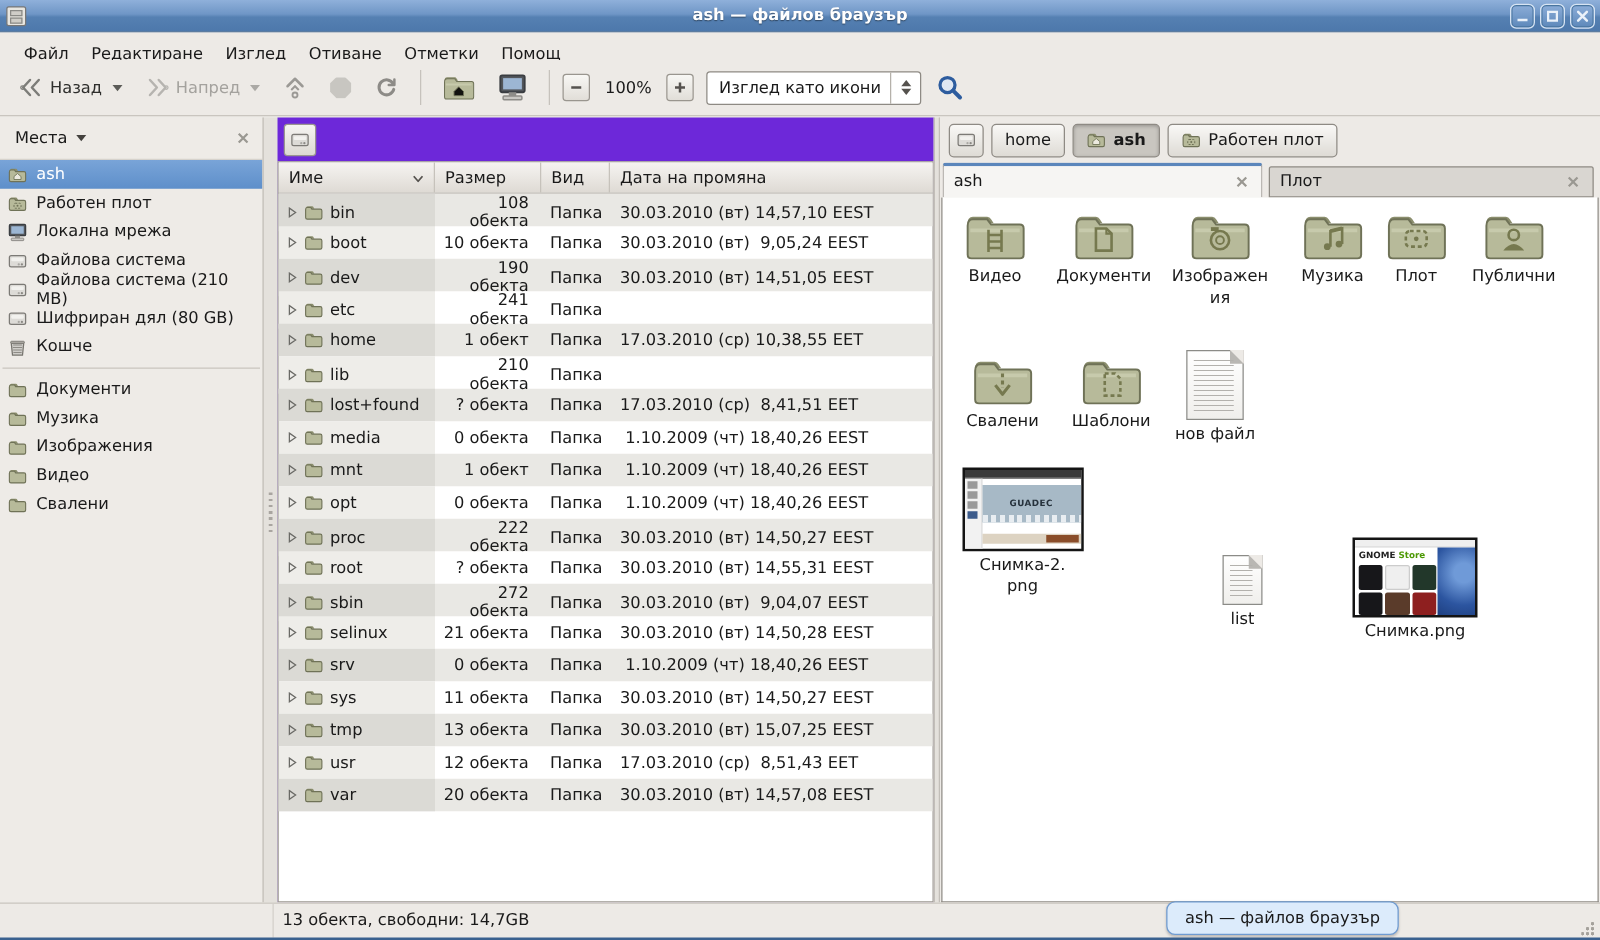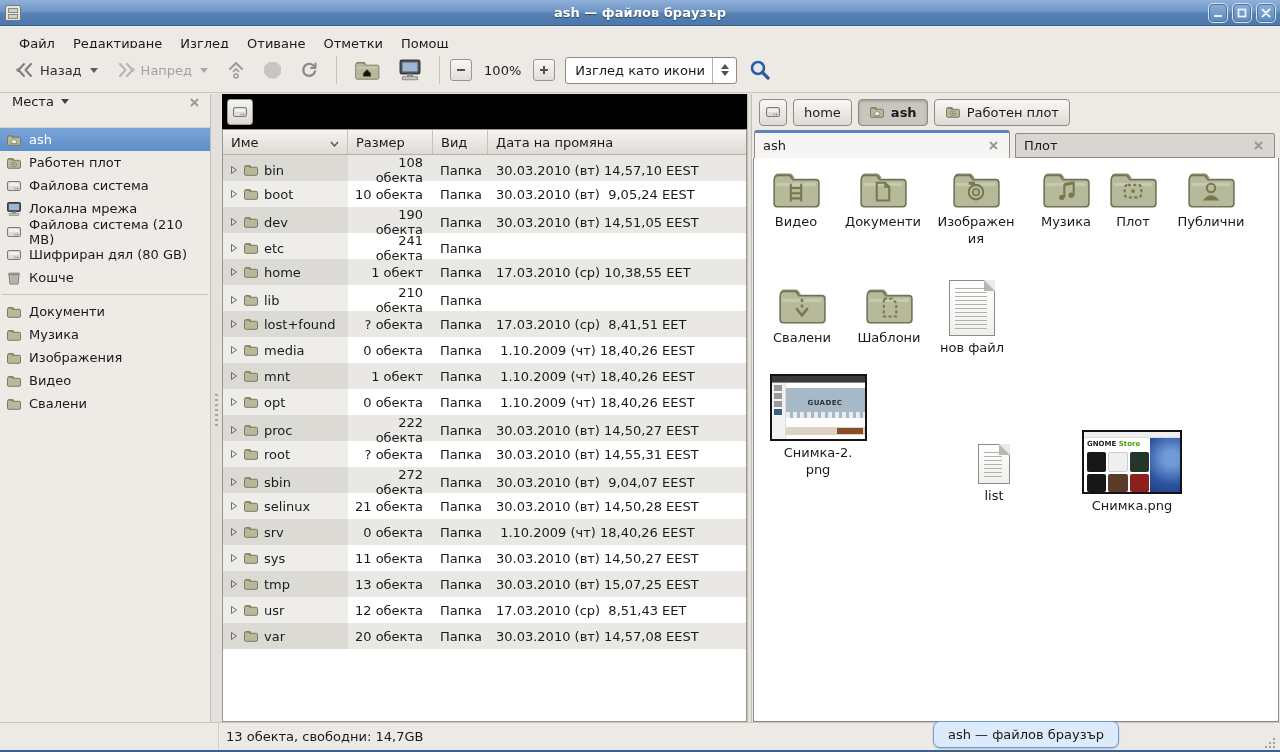--- a/index.html
+++ b/index.html
@@ -38,38 +38,38 @@
   #view-select .vs-step { width:24px; align-self:stretch; border-left:1px solid #b5b1aa; display:flex; flex-direction:column; align-items:center; justify-content:center; gap:2px; }
   .tri-up { width:0; height:0; border-left:4px solid transparent; border-right:4px solid transparent; border-bottom:5px solid #55524e; }
   .tri-dn { width:0; height:0; border-left:4px solid transparent; border-right:4px solid transparent; border-top:5px solid #55524e; }
   .stop-octagon { width:17px; height:17px; background:#c8c6c1; clip-path:polygon(30% 0,70% 0,100% 30%,100% 70%,70% 100%,30% 100%,0 70%,0 30%); }
 
   
   #content { position:absolute; left:0; top:94px; width:1280px; height:628px; }
 
   
   #sidebar { position:absolute; left:0; top:0; width:210px; height:628px; background:#eeebe7; }
-  #sidebar-header { height:33px; display:flex; align-items:flex-start; padding:0 8px 0 12px; }
+  #sidebar-header { height:33px; display:flex; align-items:center; padding:0 8px 0 12px; }
   #sidebar-header .hdr-label { display:flex; align-items:center; gap:4px; flex:1; }
   .close-x { width:16px; height:16px; display:flex; align-items:center; justify-content:center; }
   .side-list { border-top:1px solid #d6d2cc; }
   .side-item { height:23px; display:flex; align-items:center; gap:7px; padding-left:6px; }
   .side-item.selected { background:linear-gradient(#79a4d8,#5e8fca); color:#fff; }
   .side-sep { height:1px; background:#c9c5bf; margin:5px 2px; }
   .micon { width:16px; height:16px; flex:0 0 16px; }
 
   
   .sash { position:absolute; top:0; height:628px; background:#e4e1dc; }
   #sash1 { left:210px; width:12px; border-left:1px solid #c2beb8; }
   #sash1::after { content:""; position:absolute; left:4px; top:300px; width:3px; height:34px;
     background:repeating-linear-gradient(#a9a5a0 0 2px, transparent 2px 5px); }
   #sash2 { left:747px; width:5px; border-left:1px solid #c2beb8; border-right:1px solid #c2beb8; }
 
   
-  #treepane { position:absolute; left:222px; top:0; width:525px; height:628px; background:#000000; }
+  #treepane { position:absolute; left:222px; top:0; width:525px; height:628px; background:#6d28d9; }
   #pane-toolbar { height:35px; display:flex; align-items:center; padding-left:5px; }
   .pane-root-btn { width:26px; height:26px; border:1px solid #9a968f; border-radius:3px; background:linear-gradient(#f5f4f1,#ddd9d3); display:flex; align-items:center; justify-content:center; }
   #tree-list { position:absolute; left:0; top:35px; width:525px; height:593px; background:#fff; border:1px solid #9a968f; }
   #tree-header { display:grid; grid-template-columns:125px 85px 55px 1fr; height:25px;
     background:linear-gradient(#f6f4f1,#dedad4); border-bottom:1px solid #b5b1aa; align-items:center; }
   #tree-header .hcell { padding-left:8px; height:100%; display:flex; align-items:center; border-right:1px solid #c6c2bb; }
   #tree-header .hcell:last-child { border-right:none; }
   #tree-header .sort-arrow { margin-left:auto; margin-right:8px; }
   .trow { display:grid; grid-template-columns:125px 85px 55px 1fr; height:26px; align-items:center; }
   .trow.shaded { background:#e9e8e4; }
@@ -320,29 +320,29 @@
         <span>ash</span>
       </div>
       <div class="side-item">
         <svg class="micon" viewBox="0 0 16 16">
             <use href="#sym-desktop-folder"></use>
           </svg>
         <span>Работен плот</span>
       </div>
       <div class="side-item">
         <svg class="micon" viewBox="0 0 16 16">
+            <use href="#sym-monitor"></use>
+          </svg>
+        <span>Локална мрежа</span>
+      </div>
+      <div class="side-item">
+        <svg class="micon" viewBox="0 0 16 16">
             <use href="#sym-drive"></use>
           </svg>
         <span>Файлова система</span>
-      </div>
-      <div class="side-item">
-        <svg class="micon" viewBox="0 0 16 16">
-            <use href="#sym-monitor"></use>
-          </svg>
-        <span>Локална мрежа</span>
       </div>
       <div class="side-item">
         <svg class="micon" viewBox="0 0 16 16">
             <use href="#sym-drive"></use>
           </svg>
         <span>Файлова система (210 MB)</span>
       </div>
       <div class="side-item">
         <svg class="micon" viewBox="0 0 16 16">
             <use href="#sym-drive"></use>

